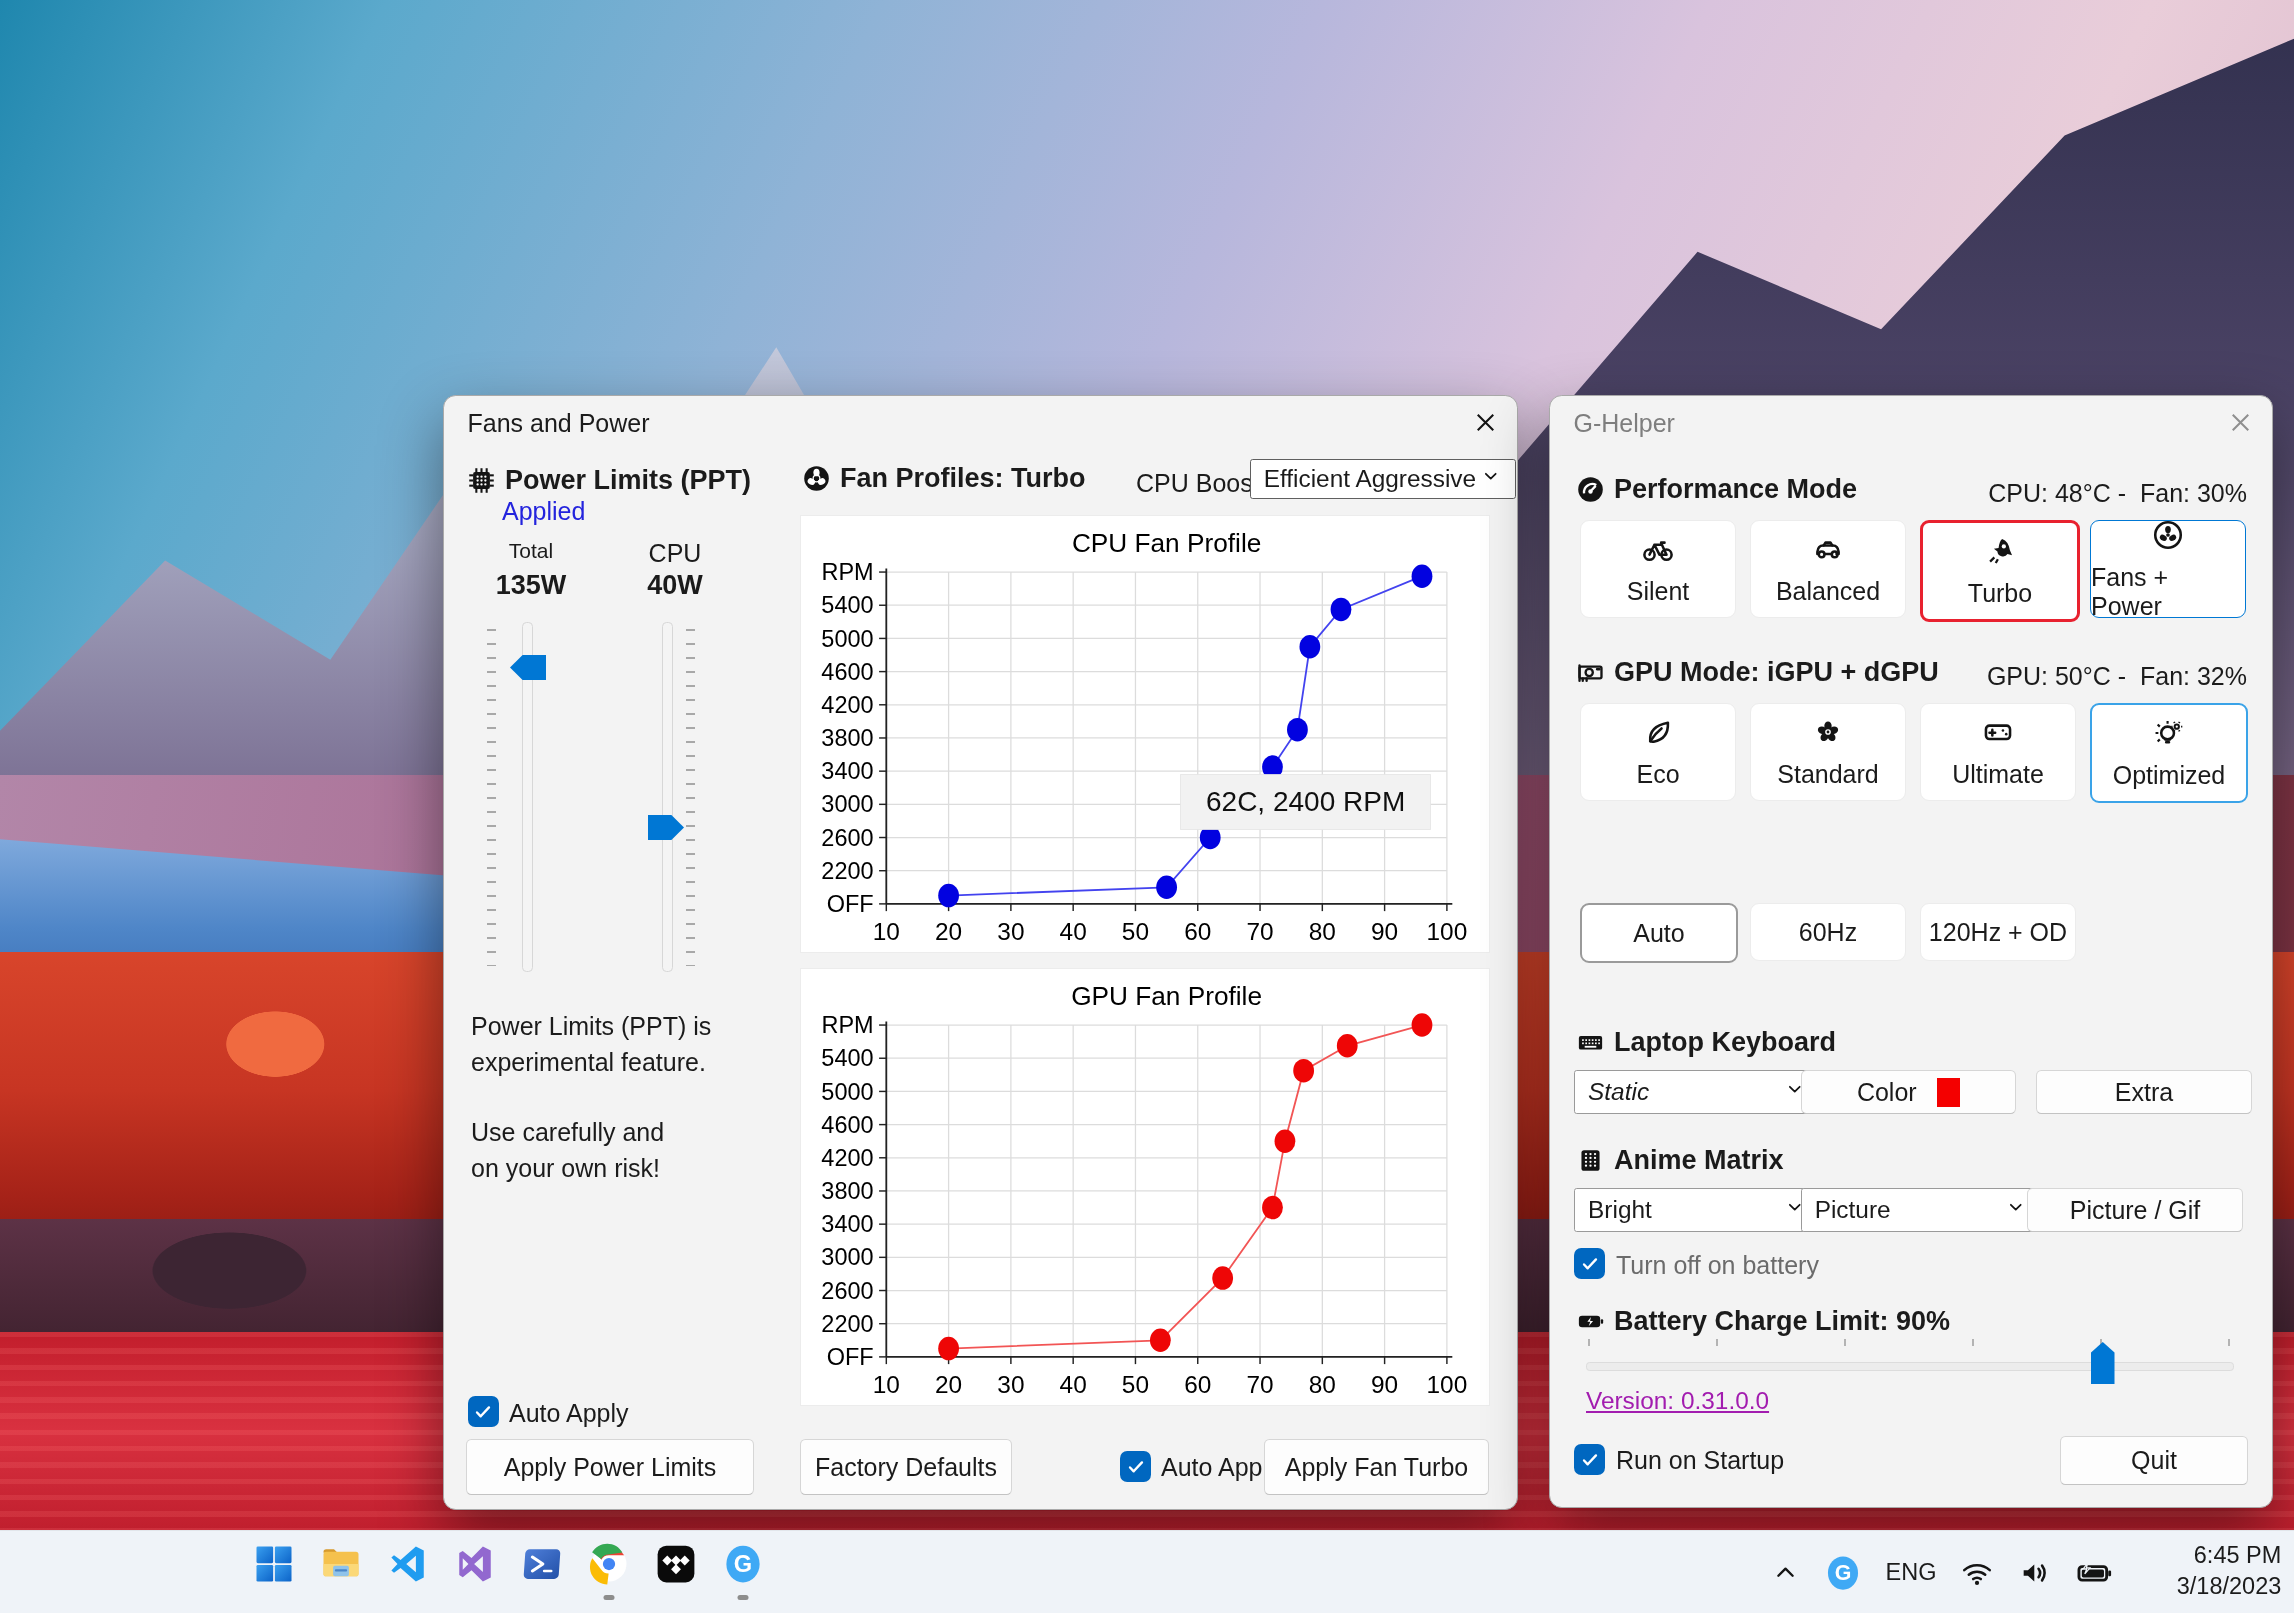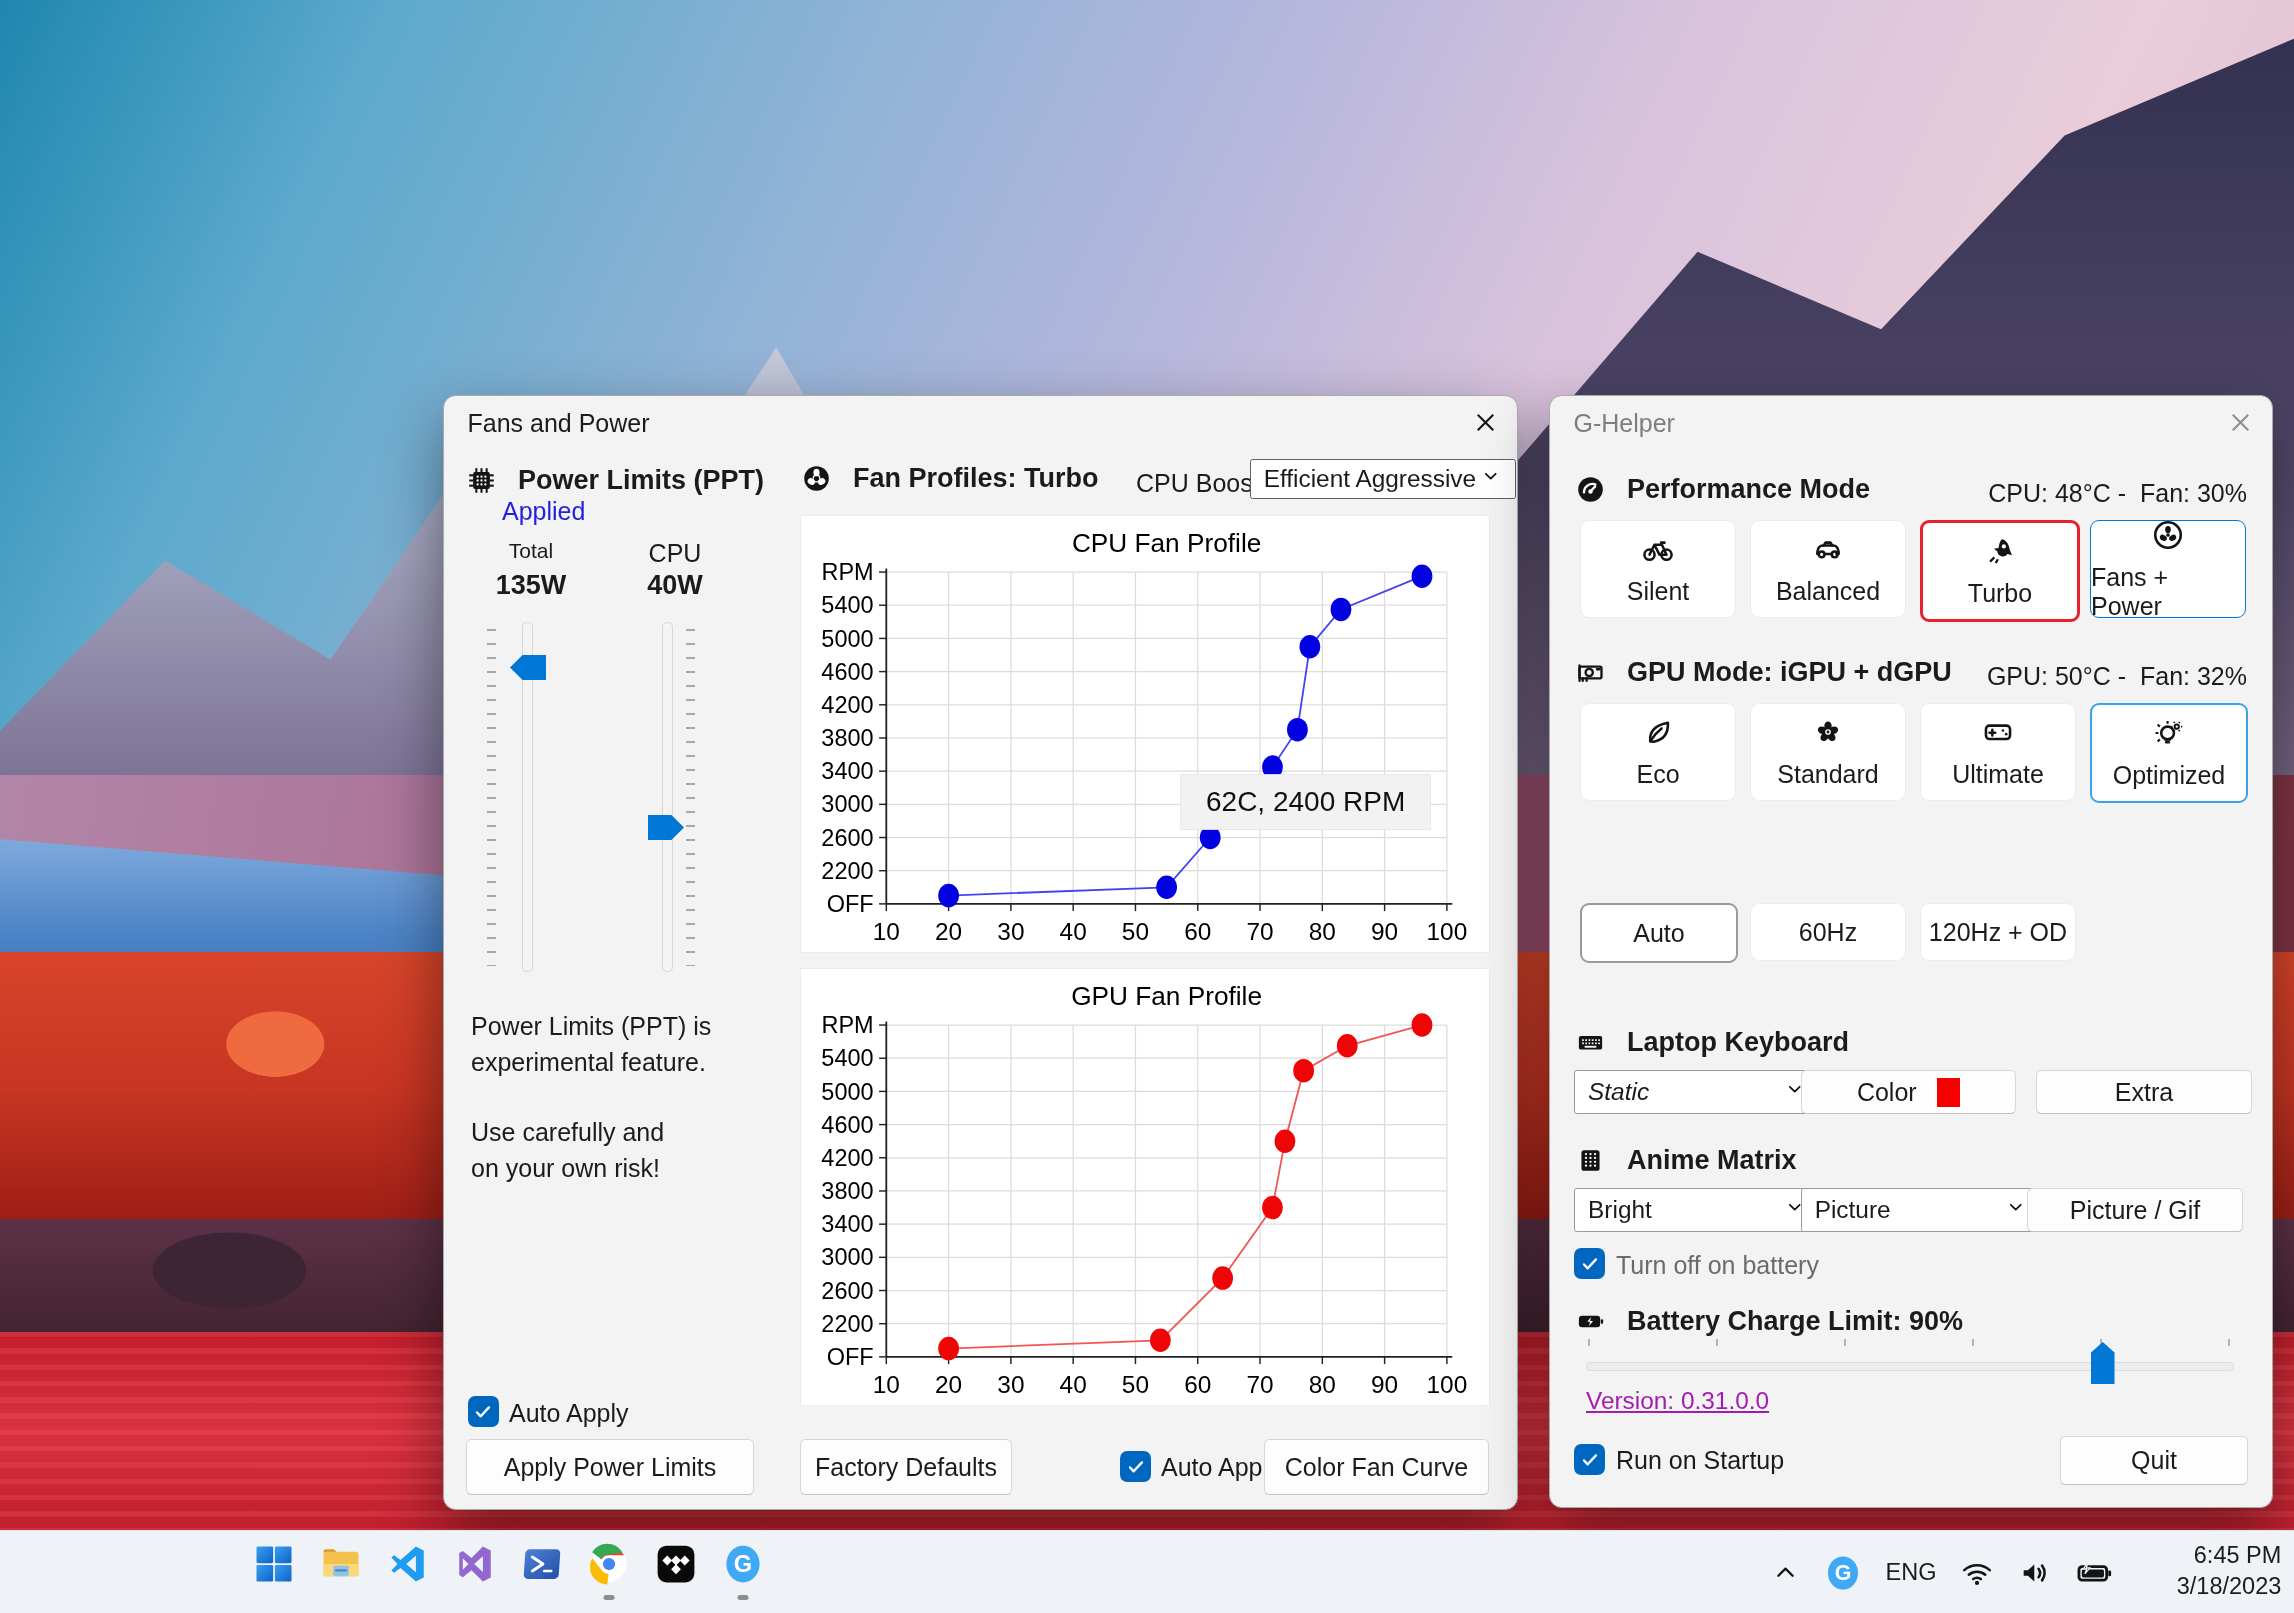--- a/index.html
+++ b/index.html
@@ -38,21 +38,21 @@
   .wall .water{position:absolute;left:0;top:82.5%;width:100%;height:17.5%;
     background:
       repeating-linear-gradient(180deg,rgba(255,120,120,.18) 0 5.4px,rgba(0,0,0,0) 5.4px 16.3px),
       linear-gradient(180deg,#c21e2c 0%,#d93140 35%,#c01f2e 70%,#8f0f1c 100%);}
   
   .win{position:absolute;background:#f3f3f3;border:0.9px solid #a9a9a9;border-radius:12.7px;
        box-shadow:0 25px 63px rgba(0,0,0,.45);}
   .titlebar{position:absolute;left:0;top:0;right:0;height:51px;}
   .title{position:absolute;left:23.5px;top:12.7px;font-size:25px;}
   .close{position:absolute;top:11px;width:31px;height:31px;}
-  .hdr{position:absolute;display:flex;align-items:center;gap:21px;font-size:27px;font-weight:700;}
+  .hdr{position:absolute;display:flex;align-items:center;gap:8px;font-size:27px;font-weight:700;}
   .hdr .ic{width:31px;height:31px;display:inline-flex;}
   .status{position:absolute;font-size:25px;white-space:pre;text-align:right;}
   .card{position:absolute;background:#fff;border:0.9px solid #ececec;border-radius:9px;
         display:flex;flex-direction:column;align-items:center;justify-content:center;gap:11px;}
   .card .lbl{font-size:25px;}
   .btn{position:absolute;background:#fdfdfd;border:0.9px solid #d6d6d6;border-bottom-color:#c3c3c3;
        border-radius:5.4px;font-size:25px;display:flex;align-items:center;justify-content:center;}
   .sel{position:absolute;background:#fff;border:0.9px solid #9a9a9a;border-radius:2.7px;
        font-size:24.4px;display:flex;align-items:center;padding:0 12.7px;justify-content:space-between;}
   .cb{position:absolute;width:31px;height:31px;background:#0067c0;border-radius:7.2px;
@@ -350,21 +350,21 @@
       </svg>
   </div>
 
   <div class="btn" style="left:356px;top:1043px;width:210px;height:54px;">Factory Defaults</div>
   <span class="cb" style="left:676px;top:1055px;" id="cbAuto2">
       <svg viewBox="0 0 24 24" width="22" height="22">
         <path d="M5.5 12.5 l4 4.2 L18.5 7" stroke="#fff" stroke-width="2.6" fill="none" stroke-linecap="round" stroke-linejoin="round"></path>
       </svg>
     </span>
   <span class="cblabel" style="left:717px;top:1057px;">Auto Apply</span>
-  <div class="btn" style="left:820px;top:1043px;width:223px;height:54px;">Color Fan Curve</div>
+  <div class="btn" style="left:820px;top:1043px;width:223px;height:54px;">Apply Fan Turbo</div>
 </section>
 
 <section class="win" id="ghWin" style="left:1549px;top:395px;width:722px;height:1111px;">
   <div class="titlebar">
     <div class="title gray">G-Helper</div>
     <div class="close" style="right:16.3px;" id="ghClose"><svg viewBox="0 0 24 24" width="100%" height="100%">
           <path d="M6 6 L18 18 M18 6 L6 18" stroke="#8f8f8f" stroke-width="1.6" fill="none"></path>
         </svg></div>
   </div>
 

